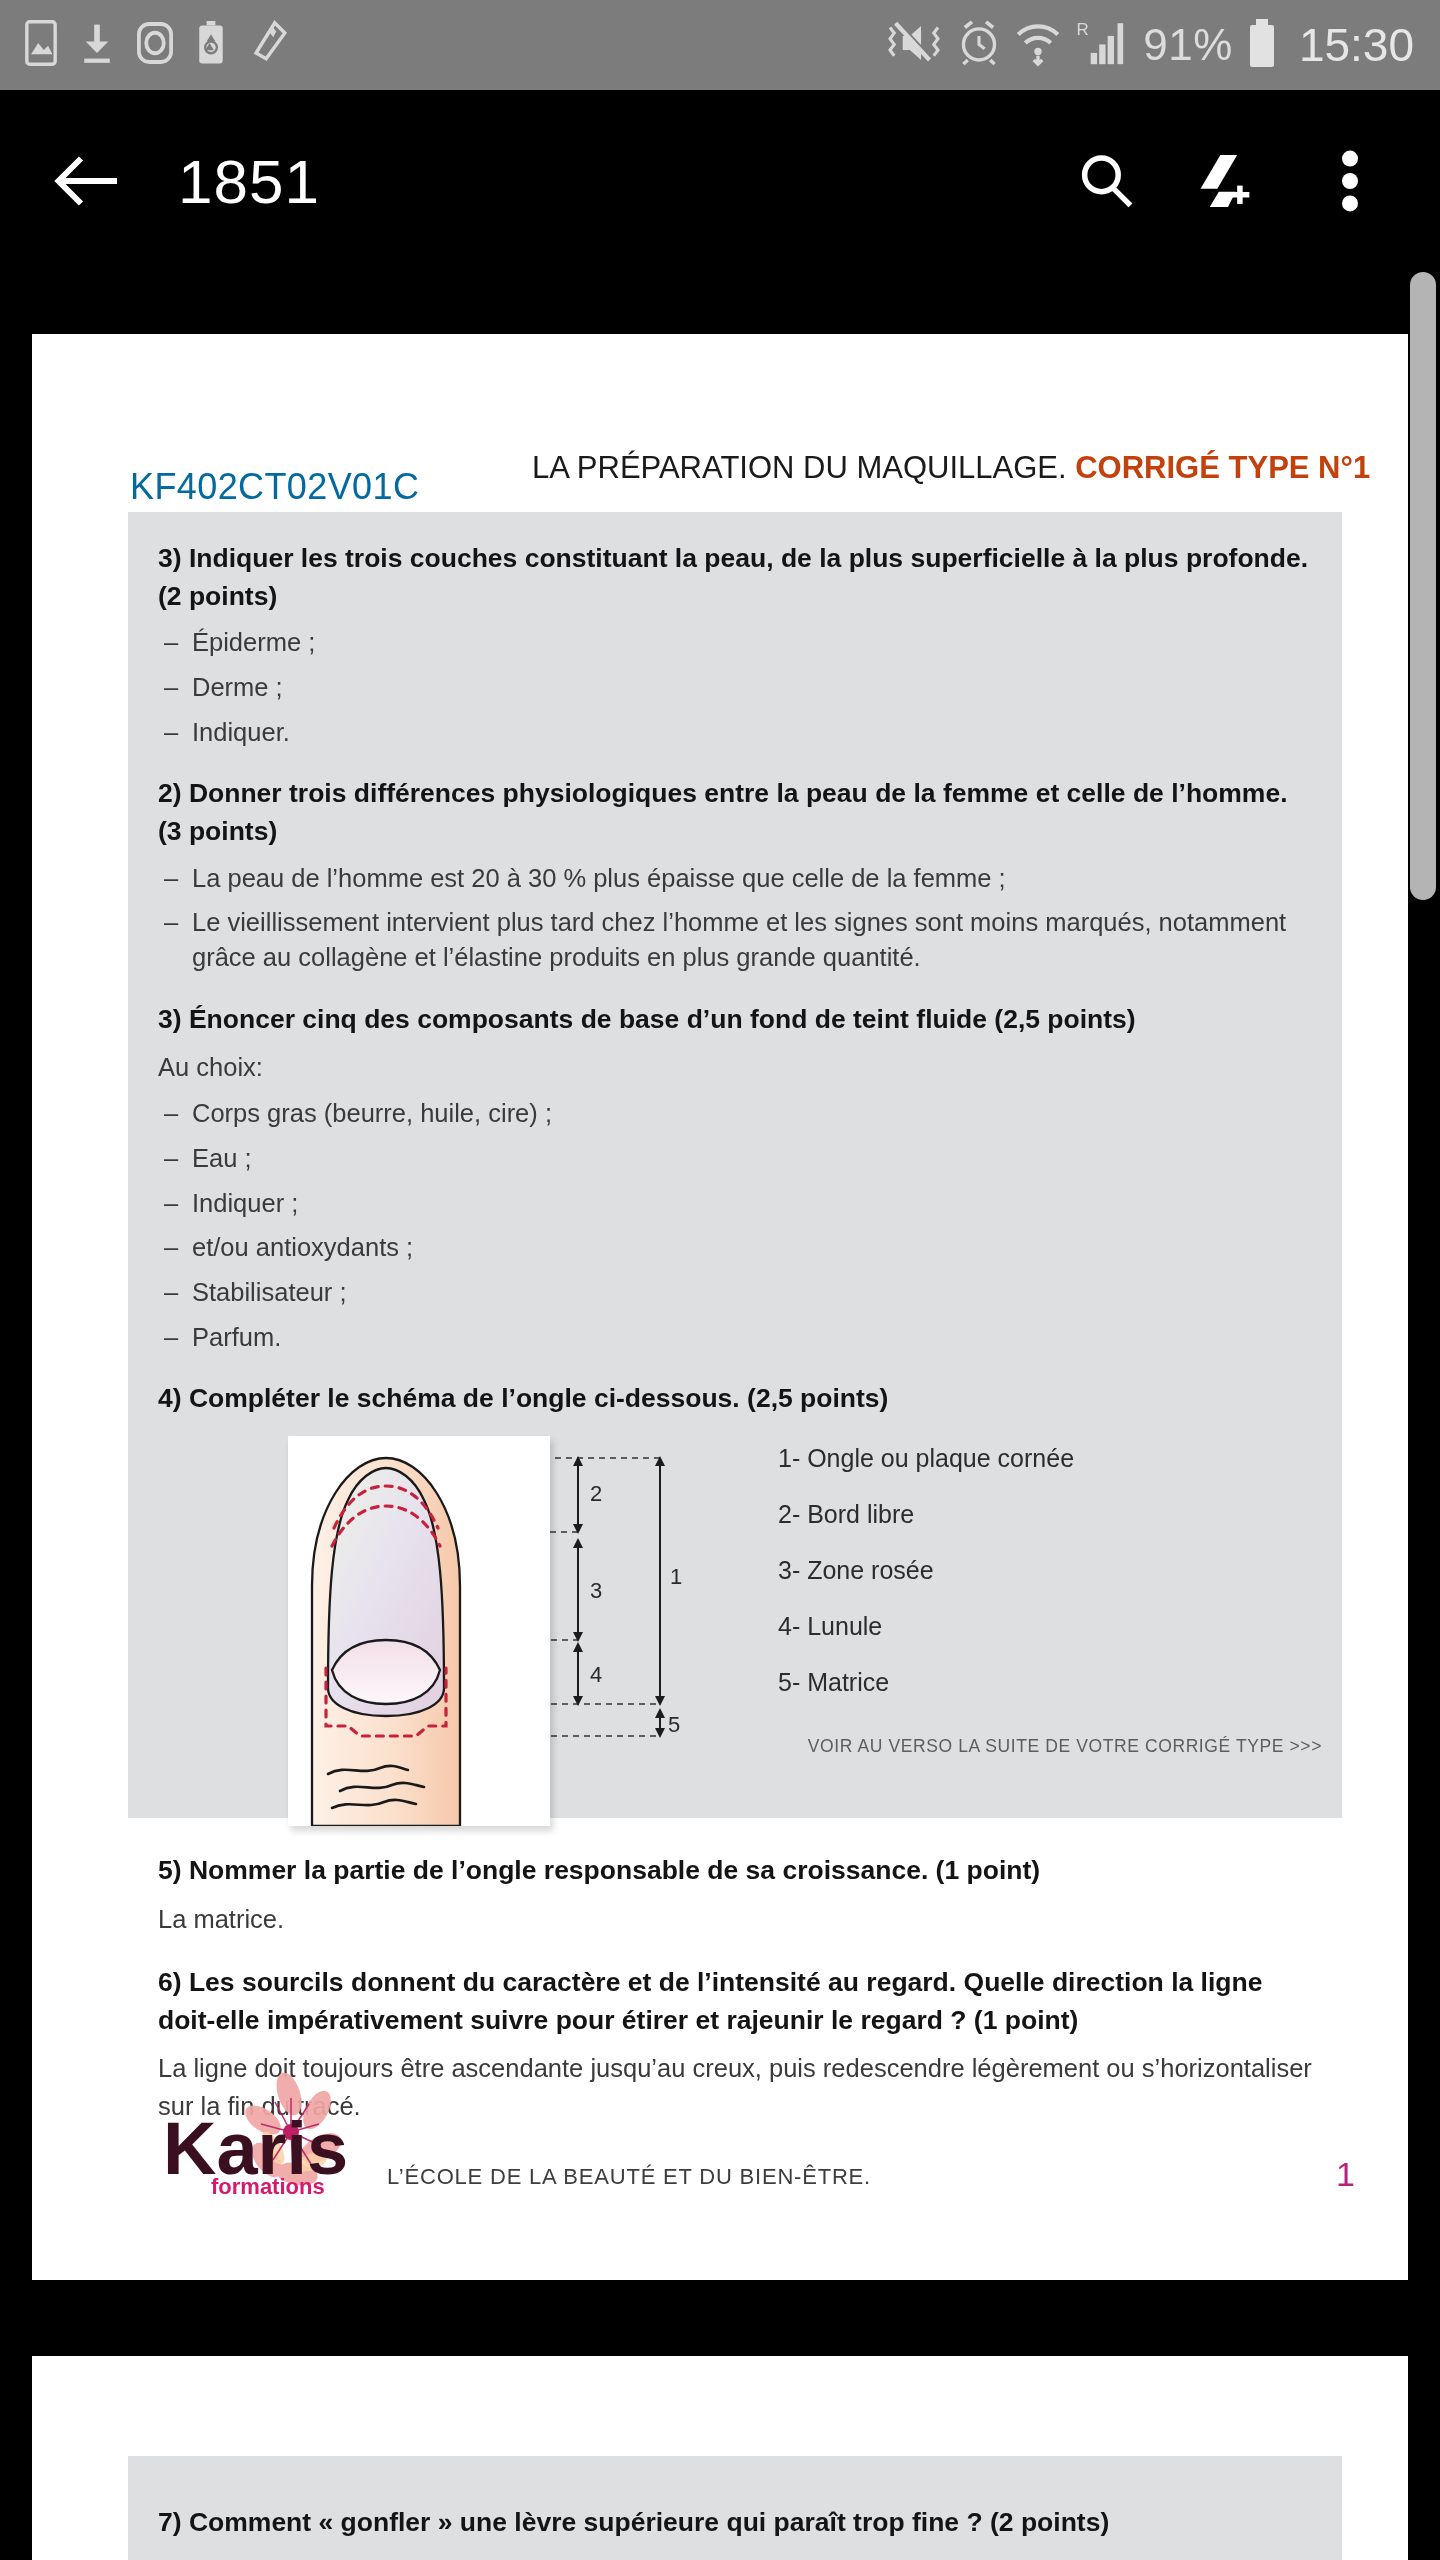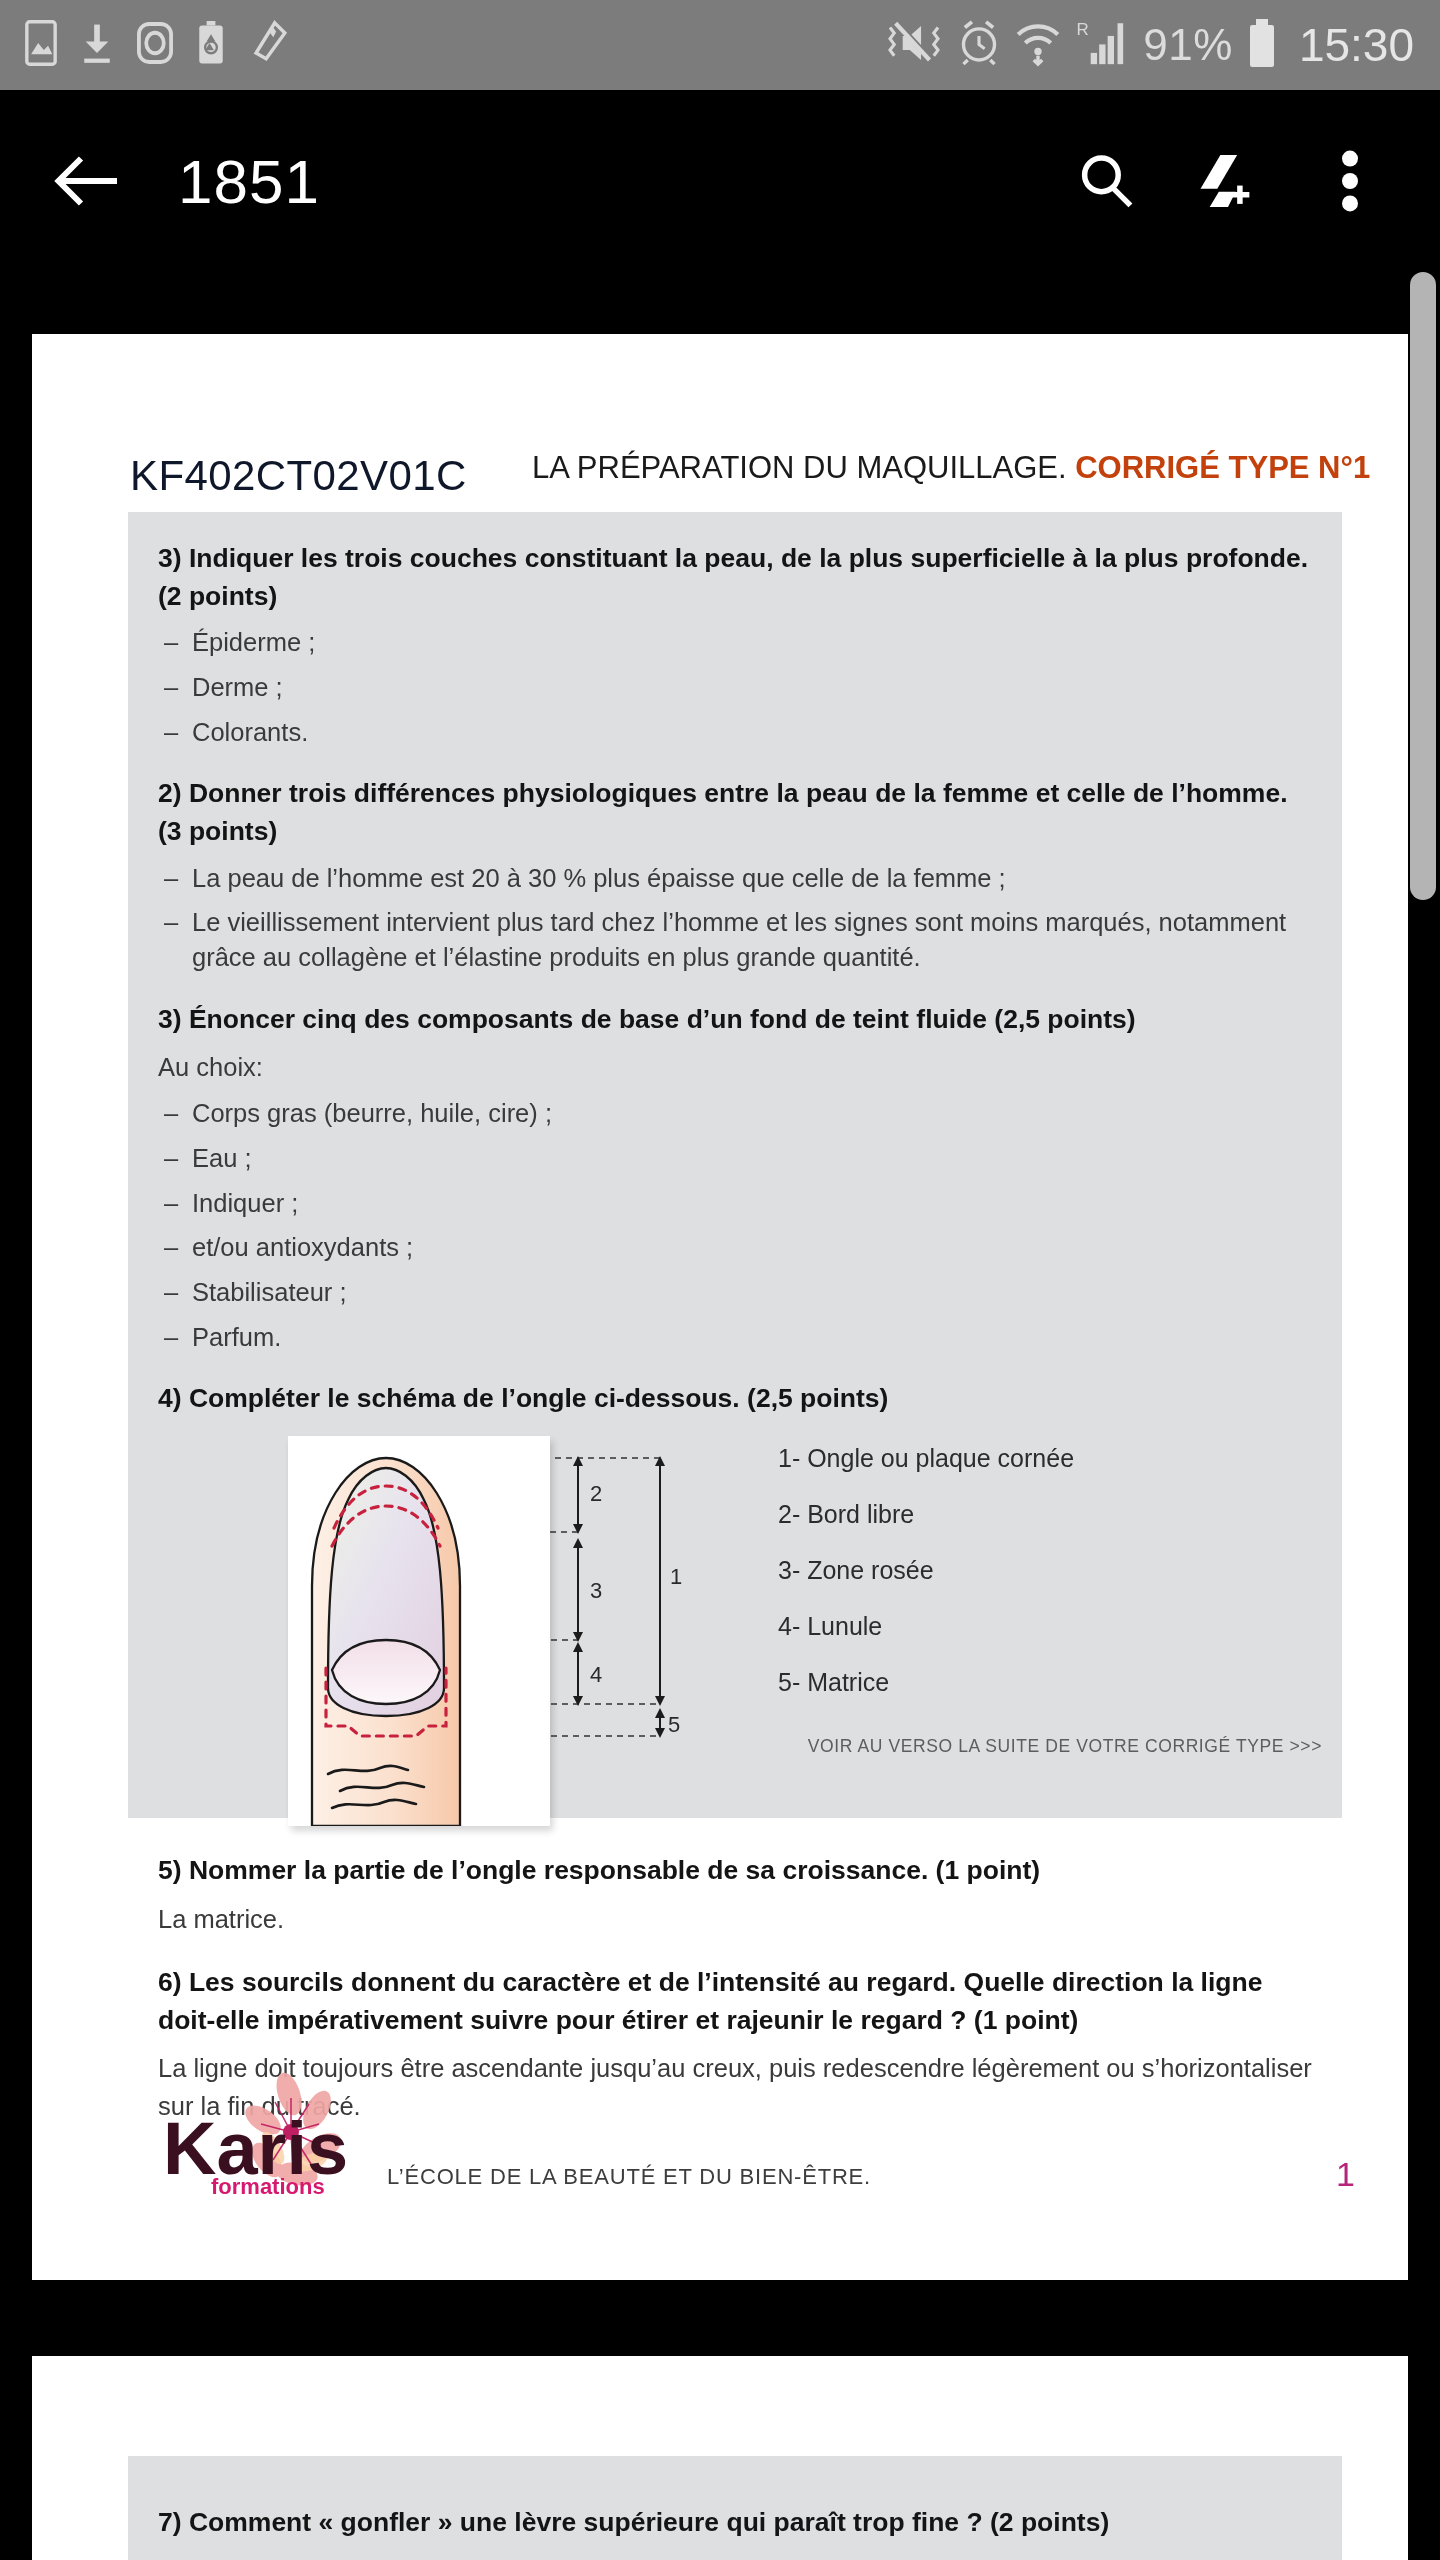--- a/index.html
+++ b/index.html
@@ -43,22 +43,22 @@
     position:absolute; left:32px; width:1376px; background:#fff;
   }
   #page1{ top:334px; height:1946px; }
   #page2{ top:2356px; height:300px; }
 
   .doc-header{
     position:absolute; left:0; top:116px; width:100%;
     display:flex; align-items:baseline; color:#1c1c1c;
   }
   .doc-code{
-    position:absolute; left:98px; top:2px;
-    font-size:42px; letter-spacing:.4px; color:#0f172a;
+    position:absolute; left:98px; top:16px;
+    font-size:36px; letter-spacing:.4px; color:#0369a1;
   }
   .doc-title{
     position:absolute; left:500px; top:0; font-size:31px; color:#1a1a1a; white-space:nowrap;
   }
   .doc-title .hl{ color:#c2410c; font-weight:bold; }
 
   
   .gray-block{
     position:absolute; left:96px; top:178px; width:1214px; background:#dddfe0;
   }
@@ -243,21 +243,21 @@
       </div>
     </div>
 
     <div class="gray-block" id="gb1">
       <div class="content">
 
         <div class="q">3) Indiquer les trois couches constituant la peau, de la plus superficielle à la plus profonde. (2 points)</div>
         <ul class="dash tight">
           <li>Épiderme ;</li>
           <li>Derme ;</li>
-          <li>Colorants.</li>
+          <li>Indiquer.</li>
         </ul>
 
         <div class="q">2) Donner trois différences physiologiques entre la peau de la femme et celle de l’homme. (3 points)</div>
         <ul class="dash">
           <li>La peau de l’homme est 20 à 30 % plus épaisse que celle de la femme ;</li>
           <li>Le vieillissement intervient plus tard chez l’homme et les signes sont moins marqués, notamment grâce au collagène et l’élastine produits en plus grande quantité.</li>
         </ul>
 
         <div class="q">3) Énoncer cinq des composants de base d’un fond de teint fluide (2,5 points)</div>
         <div class="ans">Au choix:</div>

